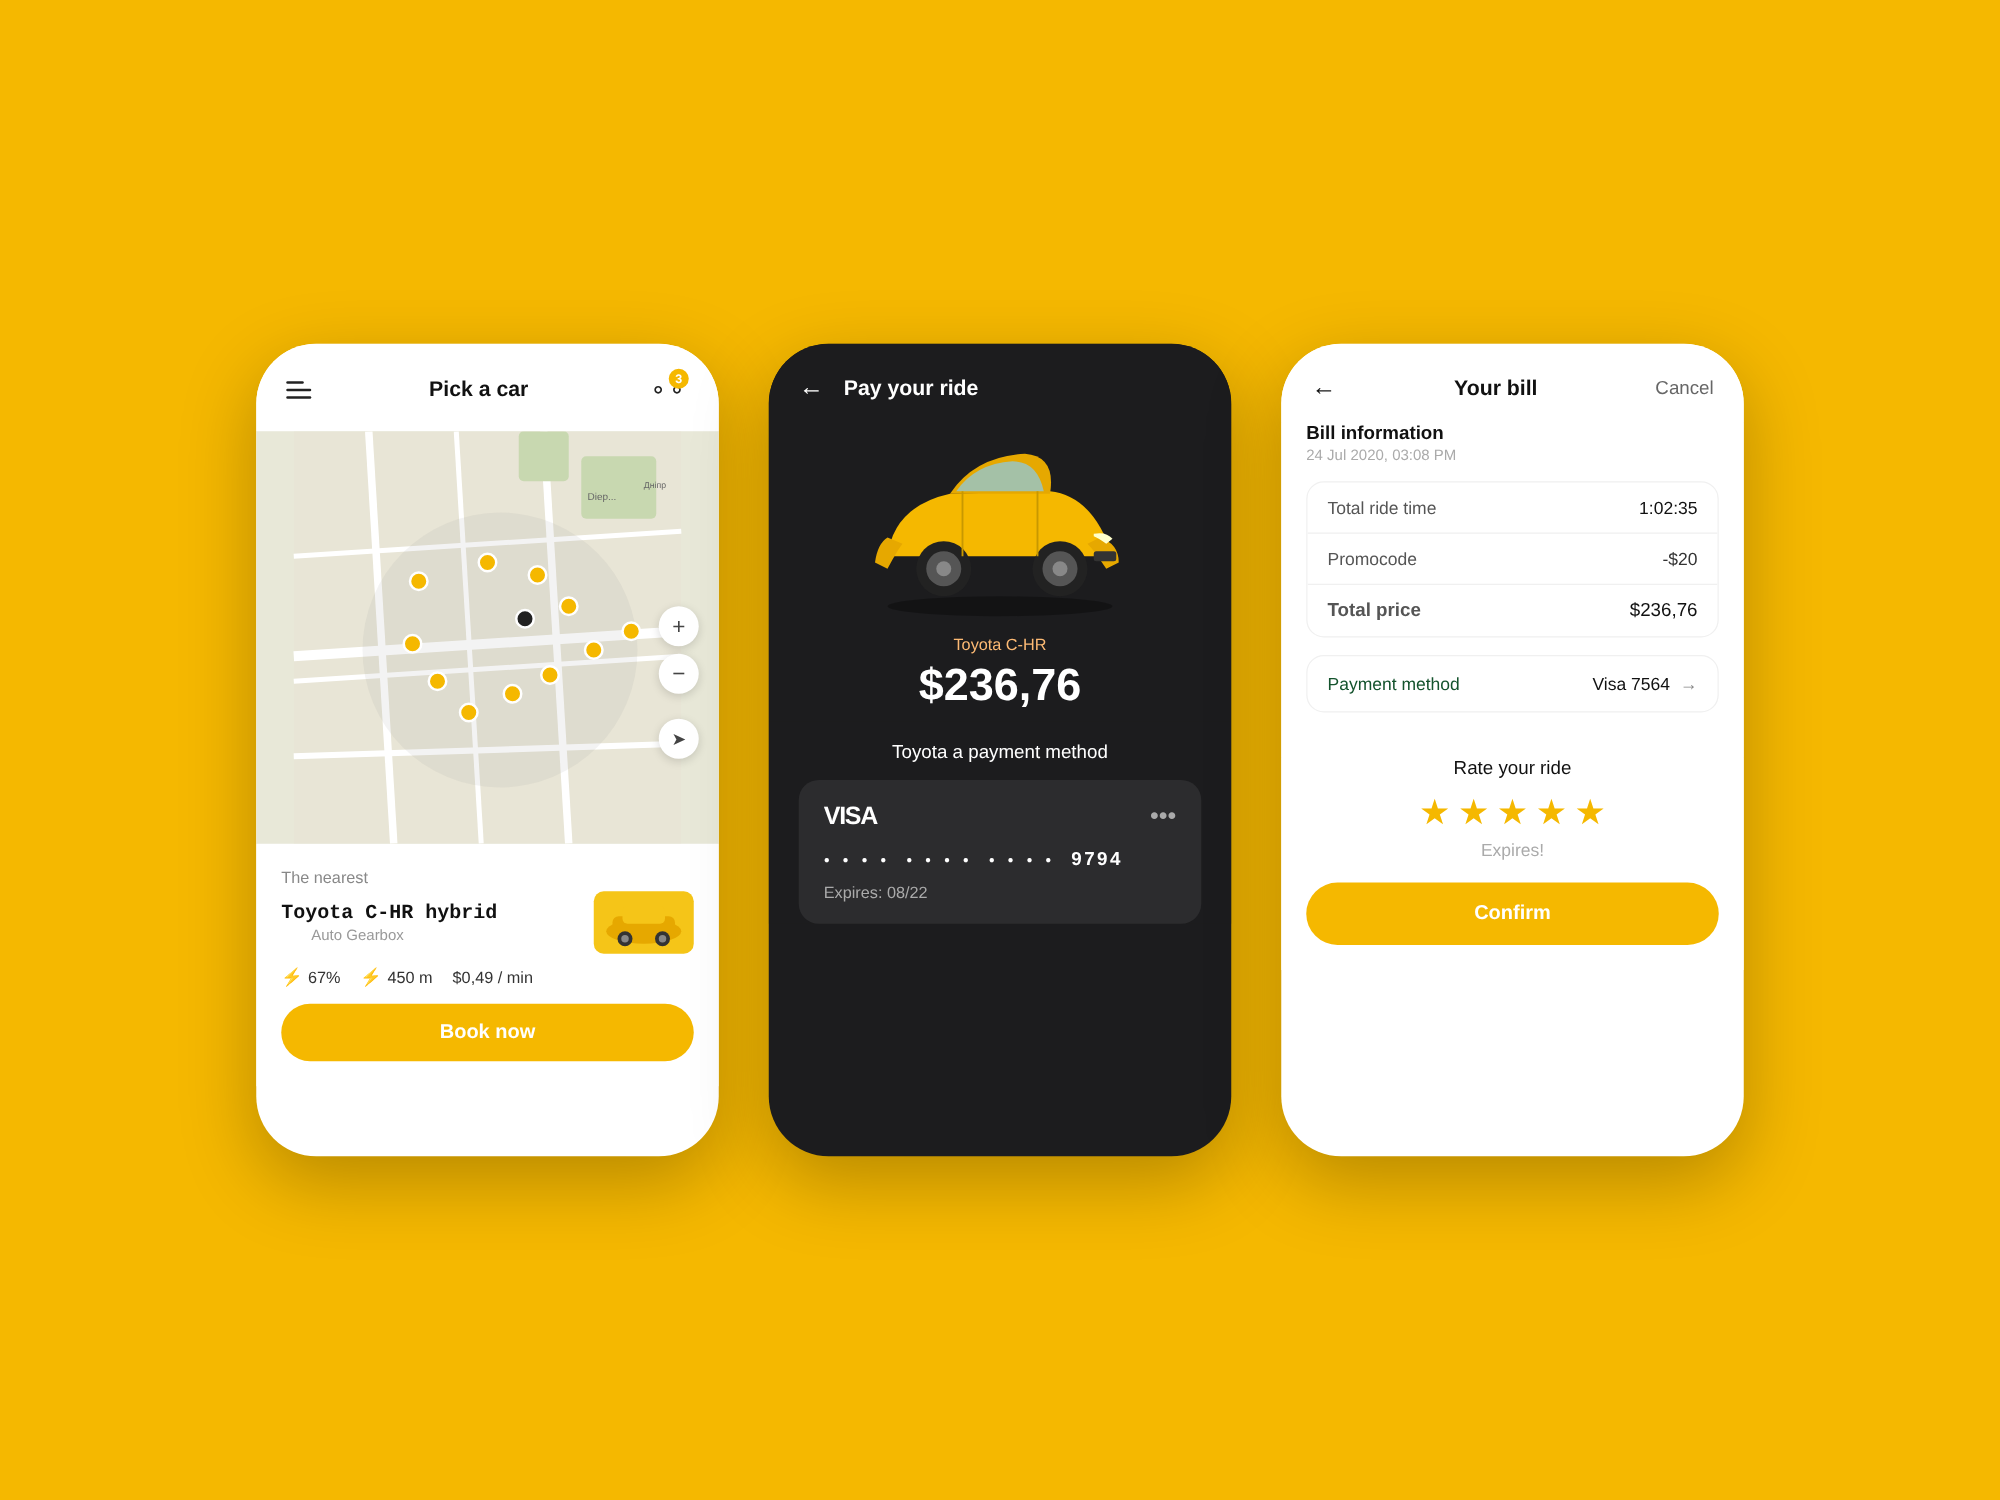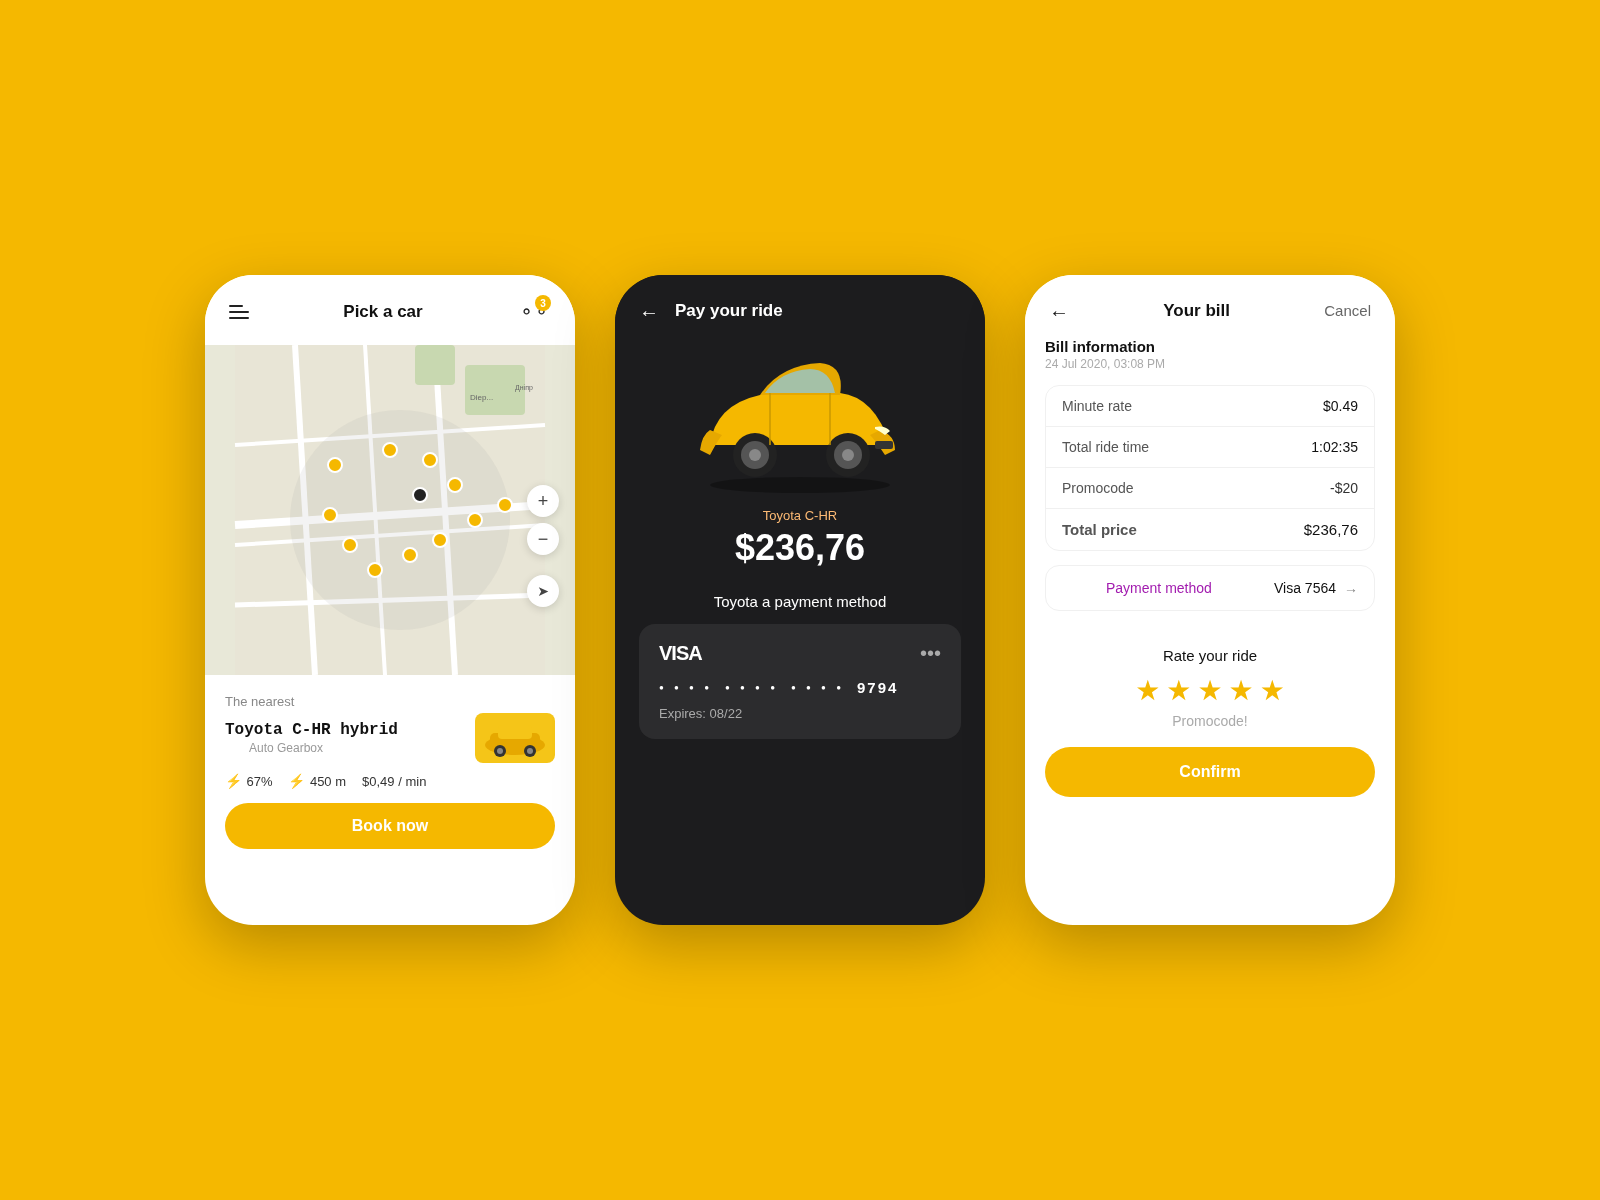--- a/index.html
+++ b/index.html
@@ -215,21 +215,21 @@
     .bill-val.promo { color: #333; }
 
     .payment-method-row {
       border: 1.5px solid #f0f0f0;
       border-radius: 14px;
       padding: 14px 16px;
       display: flex; justify-content: space-between; align-items: center;
       margin-bottom: 20px;
       font-size: 14px;
     }
-    .pm-left { color: #a21caf; margin-left: 44px; }
+    .pm-left { color: #14532d; }
     .pm-right { display: flex; align-items: center; gap: 8px; color: #111; font-weight: 500; }
     .pm-arrow { color: #888; }
 
     .rate-section {
       background: #fff;
       text-align: center;
       padding: 0 20px 20px;
     }
     .rate-label { font-size: 15px; color: #111; font-weight: 500; margin-bottom: 10px; }
     .stars-row { display: flex; justify-content: center; gap: 6px; margin-bottom: 6px; }
@@ -424,24 +424,20 @@
       <span class="phone3-title">Your bill</span>
       <span class="cancel-text">Cancel</span>
     </div>
 
     <div class="bill-section">
       <div class="bill-info-label">Bill information</div>
       <div class="bill-date">24 Jul 2020, 03:08 PM</div>
 
       <div class="bill-table">
         <div class="bill-row">
-          <span class="bill-key">Minute rate</span>
-          <span class="bill-val">$0.49</span>
-        </div>
-        <div class="bill-row">
           <span class="bill-key">Total ride time</span>
           <span class="bill-val">1:02:35</span>
         </div>
         <div class="bill-row">
           <span class="bill-key">Promocode</span>
           <span class="bill-val promo">-$20</span>
         </div>
         <div class="bill-row total">
           <span class="bill-key">Total price</span>
           <span class="bill-val">$236,76</span>
@@ -459,18 +455,18 @@
 
     <div class="rate-section">
       <div class="rate-label">Rate your ride</div>
       <div class="stars-row">
         <span class="star">★</span>
         <span class="star">★</span>
         <span class="star">★</span>
         <span class="star">★</span>
         <span class="star">★</span>
       </div>
-      <div class="excellent-label">Promocode!</div>
+      <div class="excellent-label">Expires!</div>
       <button class="confirm-btn">Confirm</button>
     </div>
   </div>
 
 </div>
 
 </body></html>

